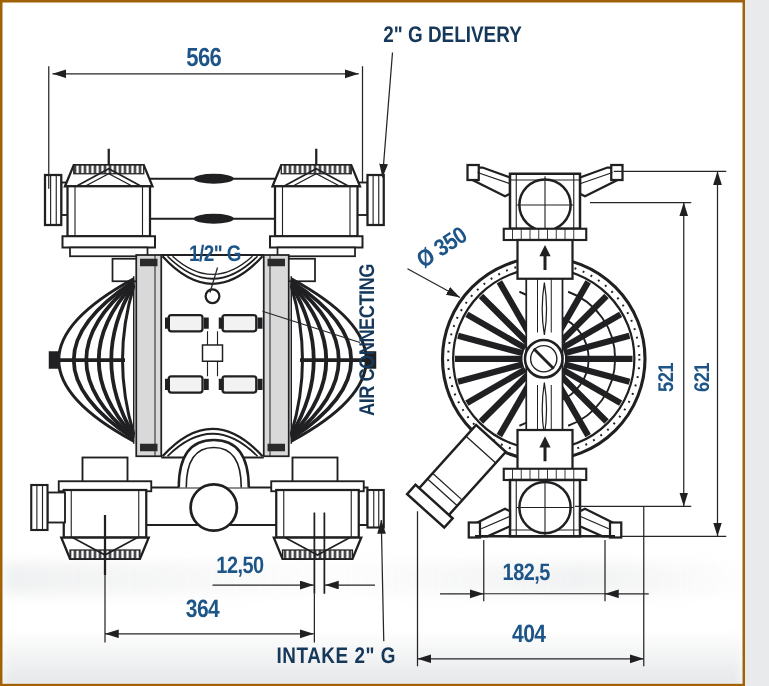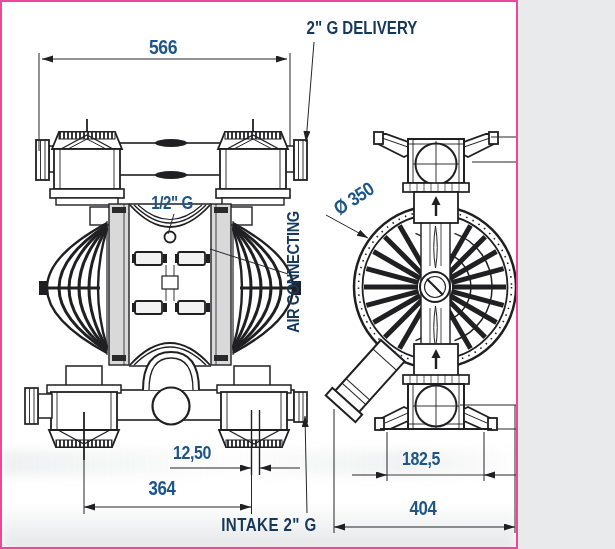--- a/index.html
+++ b/index.html
@@ -1,16 +1,16 @@
 <!DOCTYPE html>
 <html><head>
 <meta charset="utf-8">
 <style>
   html,body{margin:0;padding:0;background:#e9eaec;font-family:"Liberation Sans",sans-serif;}
-  #frame{position:relative;width:518px;height:549px;background:#ffffff;border:2px solid #ec4899;
+  #frame{position:relative;width:596px;height:549px;background:#ffffff;border:2px solid #a16207;
          box-sizing:border-box;overflow:hidden;}
   #frame svg{position:absolute;left:0;top:0;}
   .shade-a{position:absolute;left:0;top:448px;width:100%;height:26px;
            background:linear-gradient(90deg,rgba(186,190,194,.22),rgba(220,222,224,.06) 45%,rgba(186,190,194,.20) 78%,rgba(230,231,232,.05));
            filter:blur(5px);pointer-events:none;}
   .shade-b{position:absolute;left:0;top:505px;width:100%;height:44px;
            background:linear-gradient(180deg,rgba(210,213,216,.05),rgba(183,187,191,.38));
            filter:blur(4px);pointer-events:none;}
   .lbl{position:absolute;white-space:nowrap;font-weight:700;letter-spacing:-.5px;
        transform:translate(-50%,-50%) scaleX(.84);}

